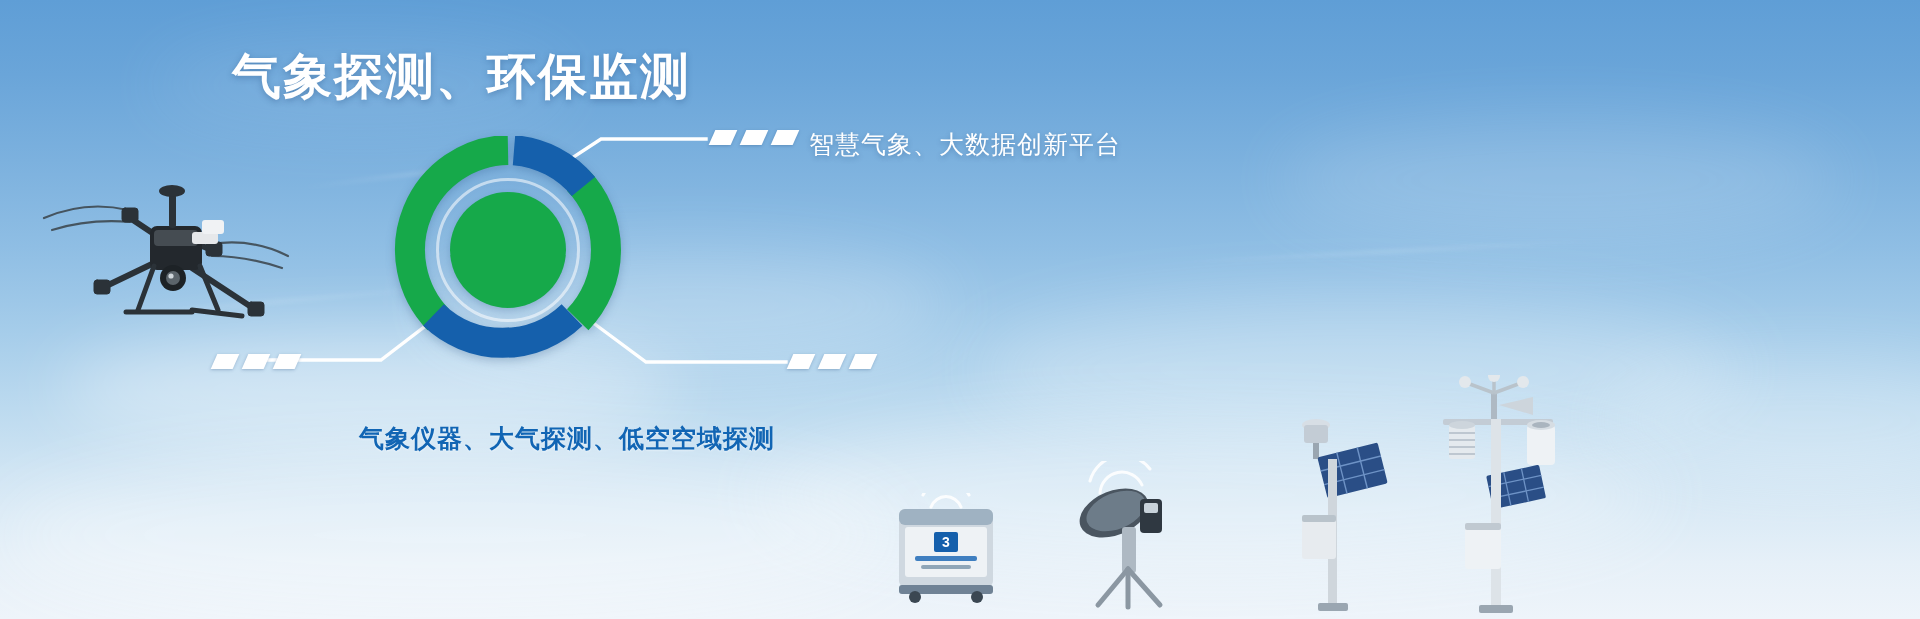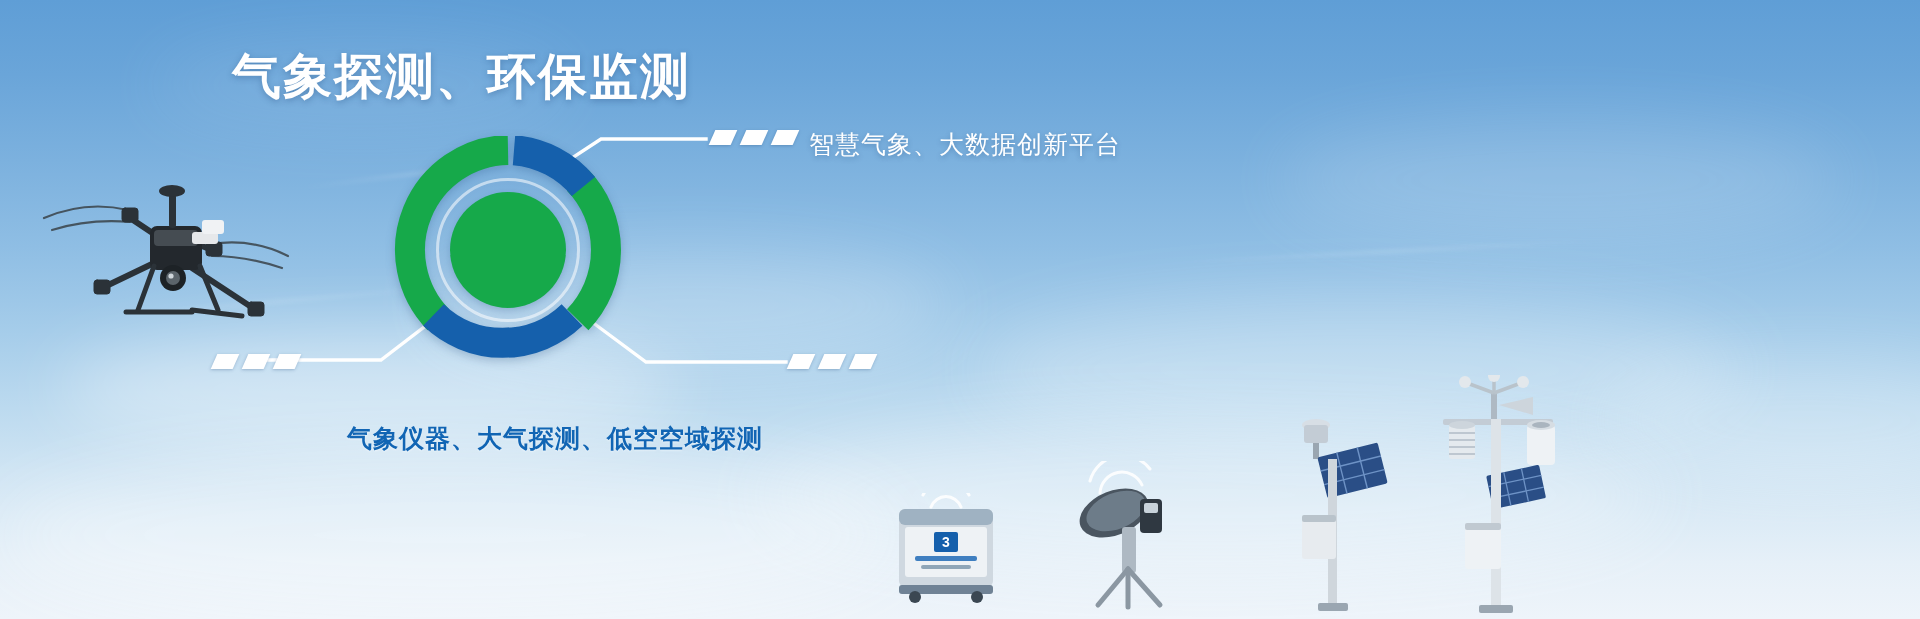--- a/index.html
+++ b/index.html
@@ -94,21 +94,21 @@
     letter-spacing:1px; white-space:nowrap;
     text-shadow:0 2px 5px rgba(30,70,120,.35);
   }
   .callout-main {
     position:absolute; left:654px; top:229px;
     font-size:41px; font-weight:bold; color:#ffffff;
     letter-spacing:1px; white-space:nowrap;
     text-shadow:0 2px 6px rgba(30,70,120,.35);
   }
   .callout-bottom {
-    position:absolute; left:347px; top:422px;
+    position:absolute; left:359px; top:422px;
     font-size:25px; font-weight:bold; color:#1165b4;
     letter-spacing:1px; white-space:nowrap;
     text-shadow:0 1px 2px rgba(255,255,255,.55);
   }
 
   
   .drone { position:absolute; left:42px; top:160px; width:250px; height:185px; }
 
   
   .equip { position:absolute; bottom:0; }

